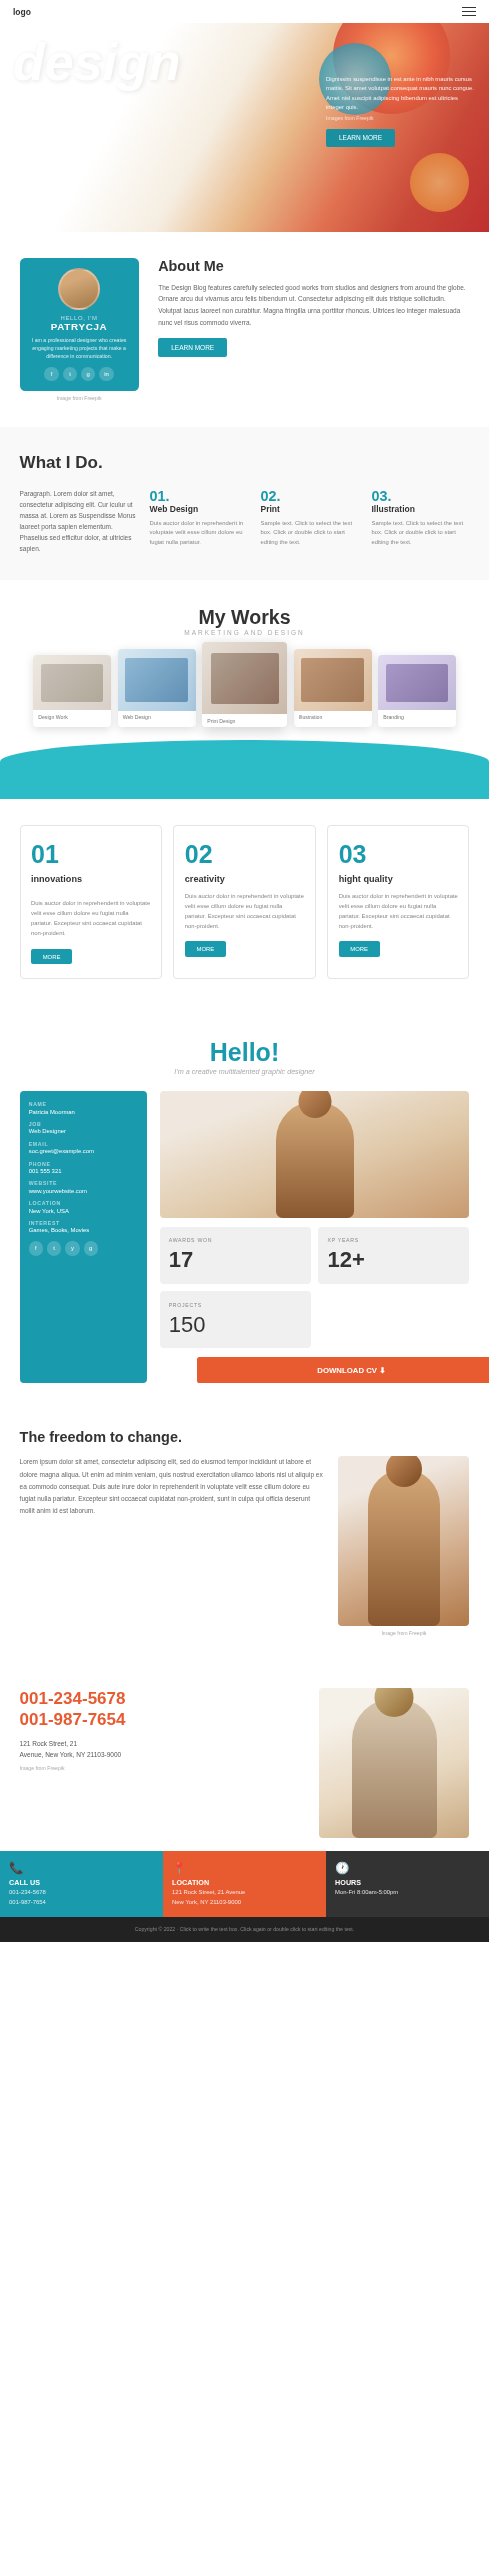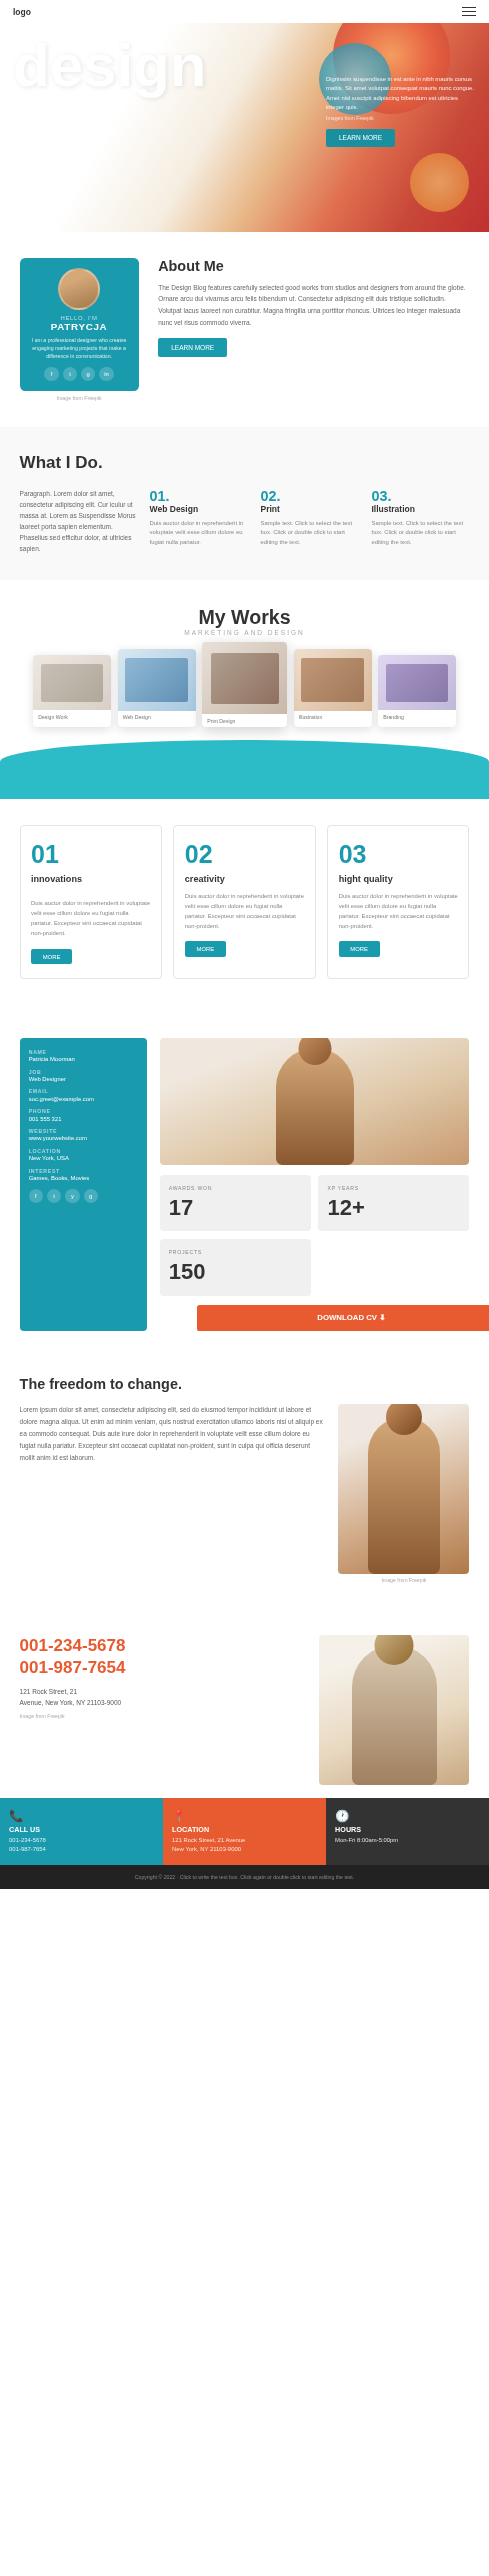--- a/index.html
+++ b/index.html
@@ -16,21 +16,21 @@
     <span style="width:14.4px; height:1.3px; background:#333; display:block;"></span>
   </div>
 </header>
 
 <section style="position:relative; height:209px; overflow:hidden;">
   <div style="position:absolute; top:0; right:0; width:100%; height:100%; background: linear-gradient(120deg, #fff 28%, #f5ede0 45%, #e8b888 58%, #e07050 72%, #c84838 85%, #c03030 100%);"></div>
   <div style="position:absolute; top:-26px; right:39px; width:117px; height:117px; border-radius:50%; background:radial-gradient(circle, #f5a060 0%, #e86040 50%, #c04030 100%); opacity:0.9;"></div>
   <div style="position:absolute; top:19.6px; right:98px; width:72px; height:72px; border-radius:50%; background:radial-gradient(circle, #80c8d4 0%, #40a0b8 60%, #208090 100%); opacity:0.8;"></div>
   <div style="position:absolute; bottom:19.6px; right:19.6px; width:59px; height:59px; border-radius:50%; background:radial-gradient(circle, #f0b870 0%, #e89040 70%); opacity:0.75;"></div>
   <div style="position:absolute; top:13px; left:13px;">
-    <div style="font-size:60px; font-weight:900; color:#fff; line-height:1; text-shadow:1.3px 1.3px 5.2px rgba(0,0,0,0.1);">design</div>
+    <div style="font-size:52px; font-weight:900; color:#fff; line-height:1; font-style:italic; text-shadow:1.3px 1.3px 5.2px rgba(0,0,0,0.1);">design</div>
     <div style="margin-top:33px;">
       <p style="font-size:8.5px; color:#fff; font-weight:700; margin-bottom:2.6px;">Premium Design</p>
       <p style="font-size:8.5px; color:#fff; font-weight:700; margin-bottom:2.6px;">Amazing Photo</p>
       <p style="font-size:8.5px; color:#fff; font-weight:700; margin-bottom:2.6px;">Creative Ideas</p>
       <p style="font-size:8.5px; color:#fff; font-weight:700;">Unique Strategy</p>
     </div>
   </div>
   <div style="position:absolute; right:13px; top:52px; width:150px;">
     <p style="font-size:5.9px; color:rgba(255,255,255,0.9); line-height:1.6;">Dignissim suspendisse in est ante in nibh mauris cursus mattis. Sit amet volutpat consequat mauris nunc congue. Amet nisl suscipit adipiscing bibendum est ultricies integer quis.</p>
     <p style="font-size:5.2px; color:rgba(255,255,255,0.7); margin-top:2.6px;">Images from Freepik</p>
@@ -146,20 +146,24 @@
     <div style="flex:1; border:0.7px solid #e4e4e4; border-radius:3.9px; padding:14.4px 10.4px;">
       <div style="font-size:25px; font-weight:900; color:#1a9aad; margin-bottom:5.2px;">03</div>
       <div style="font-size:9.1px; font-weight:bold; color:#333; margin-bottom:6.5px;">hight quality</div>
       <div style="font-size:5.9px; color:#888; line-height:1.7; margin-bottom:10.4px;">Duis auctor dolor in reprehenderit in voluptate velit esse cillum dolore eu fugiat nulla pariatur. Excepteur sint occaecat cupidatat non-proident.</div>
       <button style="padding:4.6px 11.7px; background:#1a9aad; color:#fff; font-size:5.9px; border-radius:2px; border:none; cursor:pointer;">MORE</button>
     </div>
   </div>
 </section>
 
 <section style="padding:33px 19.6px 19.6px; background:#fff;">
+  <div style="text-align:center; margin-bottom:14.4px;">
+    <h2 style="font-size:25px; font-weight:900; color:#1a9aad;">Hello!</h2>
+    <p style="font-size:7.2px; color:#aaa; font-style:italic;">I'm a creative multitalented graphic designer</p>
+  </div>
   <div style="display:flex; gap:13px;">
 
     <div style="width:127px; flex-shrink:0; background:#1a9aad; border-radius:3.9px; padding:10.4px 9.1px;">
       <div style="margin-bottom:6.5px;">
         <div style="font-size:5.2px; font-weight:bold; color:rgba(255,255,255,0.6); text-transform:uppercase; letter-spacing:0.7px;">NAME</div>
         <div style="font-size:5.9px; color:#fff; margin-top:1.3px;">Patricia Moorman</div>
       </div>
       <div style="margin-bottom:6.5px;">
         <div style="font-size:5.2px; font-weight:bold; color:rgba(255,255,255,0.6); text-transform:uppercase; letter-spacing:0.7px;">JOB</div>
         <div style="font-size:5.9px; color:#fff; margin-top:1.3px;">Web Designer</div>
@@ -204,21 +208,21 @@
         <div style="background:#f0f0f0; border-radius:3.9px; padding:10.4px 9.1px;">
           <div style="font-size:5.2px; color:#888; text-transform:uppercase; letter-spacing:0.7px; margin-bottom:3.9px;">AWARDS WON</div>
           <div style="font-size:22px; font-weight:900; color:#333;">17</div>
         </div>
         <div style="background:#f0f0f0; border-radius:3.9px; padding:10.4px 9.1px;">
           <div style="font-size:5.2px; color:#888; text-transform:uppercase; letter-spacing:0.7px; margin-bottom:3.9px;">XP YEARS</div>
           <div style="font-size:22px; font-weight:900; color:#333;">12+</div>
         </div>
         <div style="background:#f0f0f0; border-radius:3.9px; padding:10.4px 9.1px;">
           <div style="font-size:5.2px; color:#888; text-transform:uppercase; letter-spacing:0.7px; margin-bottom:3.9px;">PROJECTS</div>
-          <div style="font-size:22px; font-weight:700; color:#333;">150</div>
+          <div style="font-size:22px; font-weight:400; color:#333;">150</div>
         </div>
       </div>
       <button style="display:block; width:100%; padding:8.5px; background:#e85a30; color:#fff; font-size:7.8px; font-weight:bold; border-radius:2.6px; border:none; cursor:pointer; text-align:center;margin-left:37px;">DOWNLOAD CV ⬇</button>
     </div>
   </div>
 </section>
 
 <section style="padding:26px 19.6px; background:#fff;">
   <h2 style="font-size:14.4px; font-weight:bold; color:#333; margin-bottom:11.7px;">The freedom to change.</h2>
   <div style="display:flex; gap:15.7px; align-items:flex-start;">

